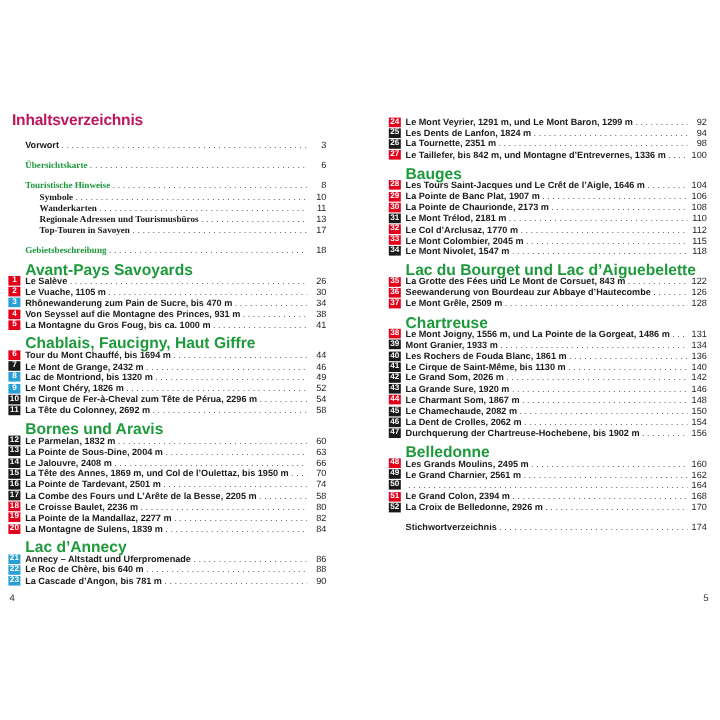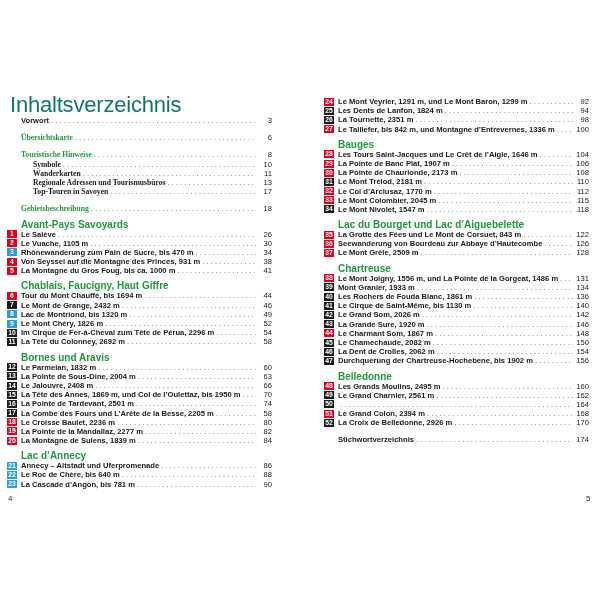--- a/index.html
+++ b/index.html
@@ -5,21 +5,21 @@
     html, body { margin: 0; padding: 0; }
     body {
       width: 600px; height: 600px; background: #ffffff; position: relative; overflow: hidden;
       font-family: "Liberation Sans", sans-serif; color: #1a1a1a;
     }
     .page { position: absolute; top: 0; height: 600px; }
     .page.left { left: 0; width: 300px; }
     .page.right { left: 300px; width: 300px; text-decoration: underline; }
     .title {
       position: absolute; left: 10px; top: 92px;
-      font-size: 22px; font-weight: normal; color: #0f766e; letter-spacing: -0.2px;
+      font-size: 13px; font-weight: bold; color: #be185d; letter-spacing: -0.2px;
     }
     .col { position: absolute; }
     .left .col { left: 7px; top: 116px; width: 265px; }
     .right .col { left: 24px; top: 97px; width: 265px; }
     .row {
       display: flex; align-items: baseline; height: 9.2px; line-height: 9.2px;
       font-size: 7.6px; font-weight: bold; white-space: nowrap;
     }
     .row .badge {
       flex: 0 0 auto; width: 10px; height: 8px; margin-right: 4px;
@@ -30,21 +30,21 @@
     .row .label { flex: 0 0 auto; }
     .row .dots {
       flex: 1 1 auto; overflow: hidden; color: #555; font-weight: normal; margin: 0 2px;
       letter-spacing: 1.2px;
     }
     .row .dots::before { content: ". . . . . . . . . . . . . . . . . . . . . . . . . . . . . . . . . . . . . . . . . . . . . . . . . . . . . . . . . . . . . . . . . . . . . . . . . . . . . . . ."; letter-spacing: 0; }
     .row .pg { flex: 0 0 auto; font-weight: normal; text-align: right; min-width: 14px; }
     .row.green .label { color: #1e9a3c; font-family: Liberation Serif, serif; }
     .row.sub .label { padding-left: 12px; font-family: Liberation Serif, serif; }
     .sec {
-      height: 10px; line-height: 10px; font-size: 10px; font-weight: bold; color: #1e9a3c;
+      height: 10px; line-height: 10px; font-size: 13px; font-weight: bold; color: #1e9a3c;
       padding-left: 14px; margin-top: 6px;
     }
     .gap { height: 8px; }
     .red { background: #e2001a; }
     .black { background: #1a1a1a; }
     .blue { background: #2a9fd6; }
     .pagenum { position: absolute; font-size: 8px; color: #333; }
     .left .pagenum { left: 8px; top: 494px; }
   </style>
 </head>

